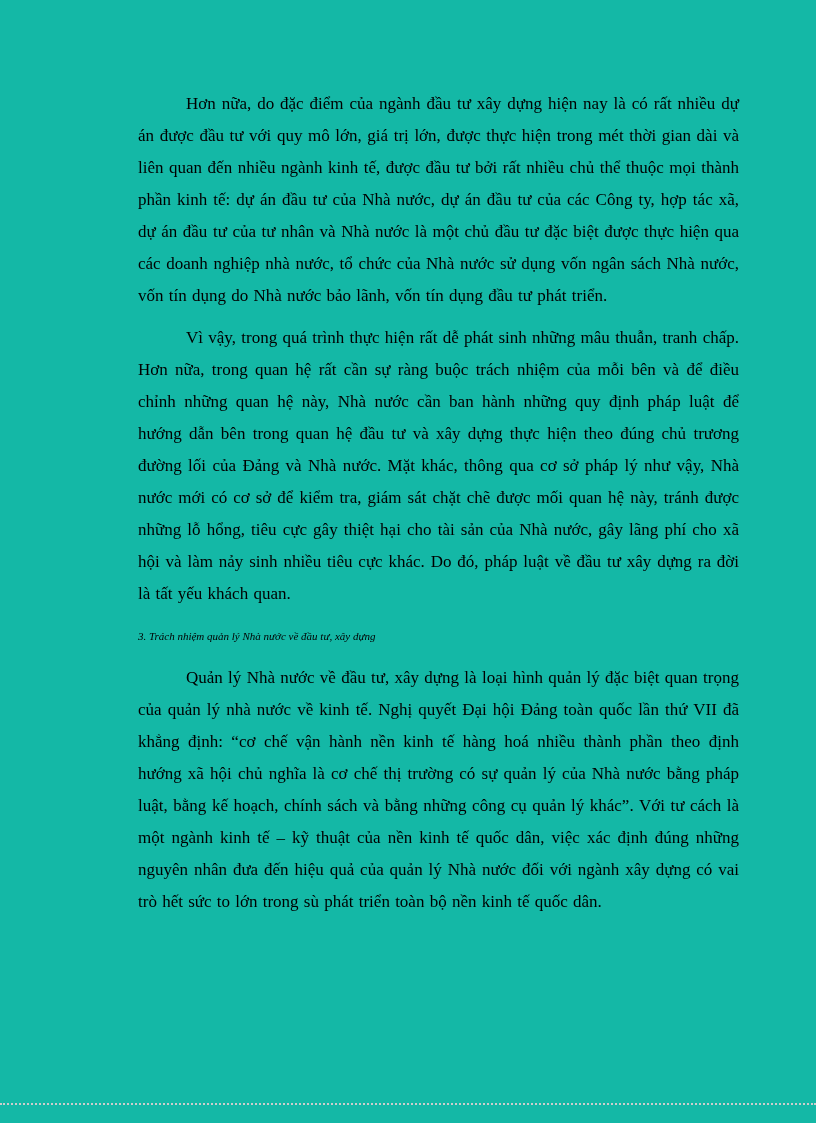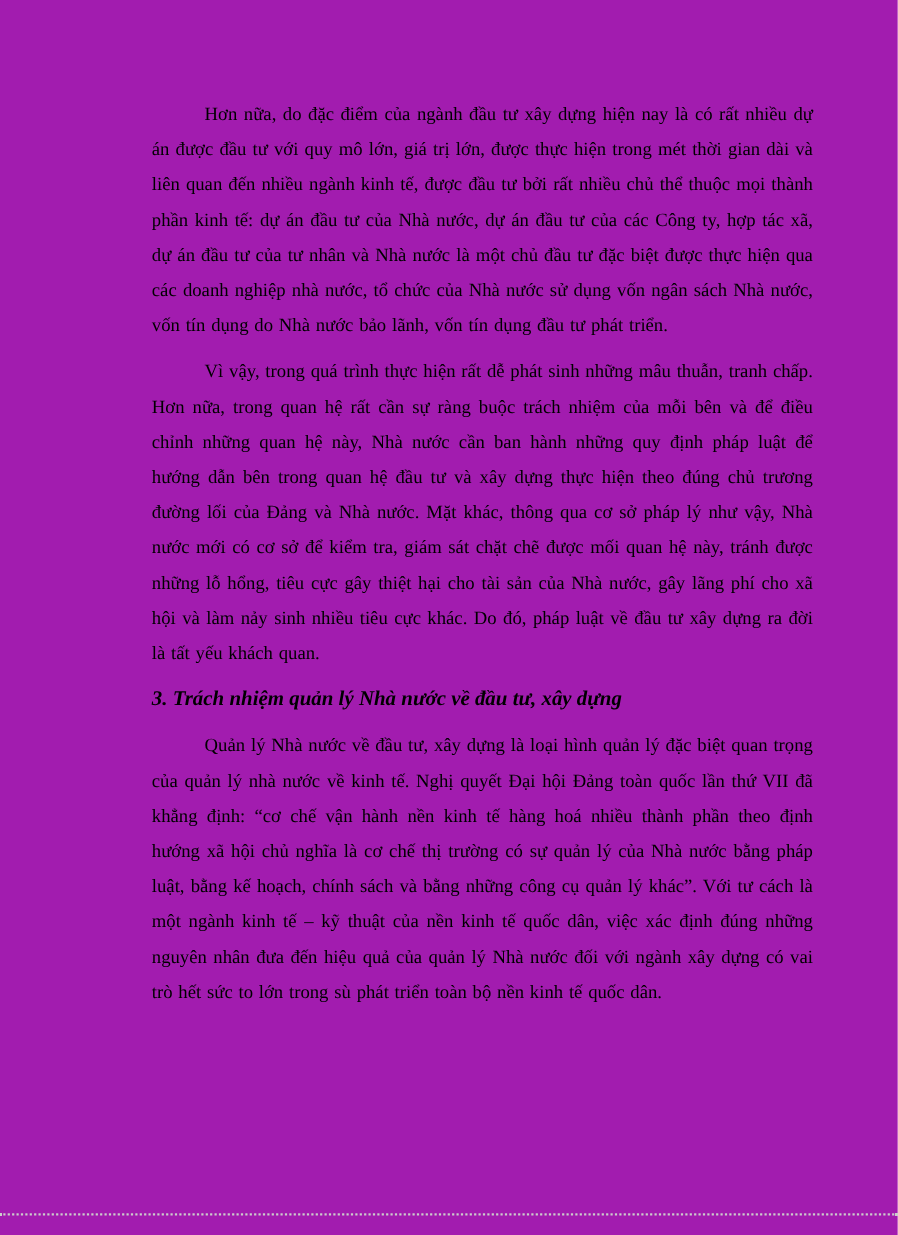--- a/index.html
+++ b/index.html
@@ -15,43 +15,43 @@
     overflow: hidden;
     font-family: "Liberation Serif", "DejaVu Serif", serif;
     color: #000000;
   }
   .page {
     position: absolute;
     top: 0;
     left: 0;
     width: 816px;
     height: 1123px;
-    background: #a21caf;
+    background: #14b8a6;
   }
   .text-body {
     position: absolute;
     top: 88px;
     left: 138px;
     width: 601px;
   }
   .para {
     margin: 0 0 10px 0;
     font-size: 17px;
     line-height: 32px;
     text-align: justify;
     text-indent: 48px;
     word-spacing: 1px;
   }
   .heading {
     margin: 0 0 10px 0;
-    font-size: 19px;
+    font-size: 11px;
     line-height: 32px;
     text-align: left;
     text-indent: 0;
-    font-weight: bold;
+    font-weight: normal;
     font-style: italic;
   }
   .footer-dotted-line {
     position: absolute;
     left: 0;
     bottom: 18px;
     width: 816px;
     height: 0;
     border-top: 2px dotted #cccccc;
   }

